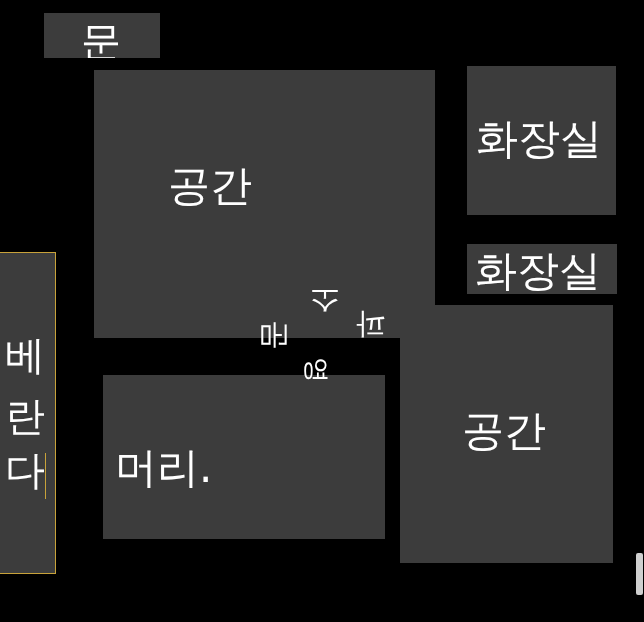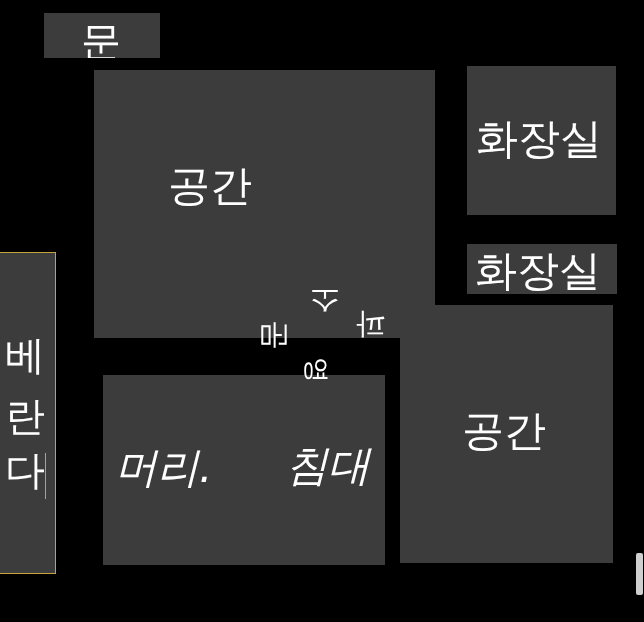--- a/index.html
+++ b/index.html
@@ -39,23 +39,22 @@
 <div class="room" style="left:467px; top:244px; width:150px; height:50px; overflow:hidden;">
   <span class="label" style="left:8px; top:6px; font-size:42px;">화장실</span>
 </div>
 
 <div class="room" style="left:400px; top:305px; width:213px; height:258px;">
   <span class="label" style="left:62px; top:105px; font-size:42px;">공간</span>
 </div>
 
 <div class="room" style="left:400px; top:300px; width:35px; height:40px;"></div>
 
-<div class="room" style="left:103px; top:375px; width:282px; height:190px;font-style:italic;">
+<div class="room" style="left:103px; top:375px; width:282px; height:164px;">
   <span class="label" style="left:12px; top:72px; font-size:42px;">머리.</span>
-  <span class="label" style="left:183px; top:70px; font-size:42px;">침대</span>
 </div>
 
 <div class="room selected" style="left:-2px; top:252px; width:58px; height:322px;">
   <span class="label" style="left:6px; top:82px; font-size:40px;">베</span>
   <span class="label" style="left:6px; top:143px; font-size:40px;">란</span>
   <span class="label" style="left:6px; top:197px; font-size:40px;">다</span>
   <div class="caret" style="left:46px; top:200px; height:46px;"></div>
 </div>
 
 <span class="rot" style="left:258px; top:320px; transform:rotate(-90deg);">문</span>

